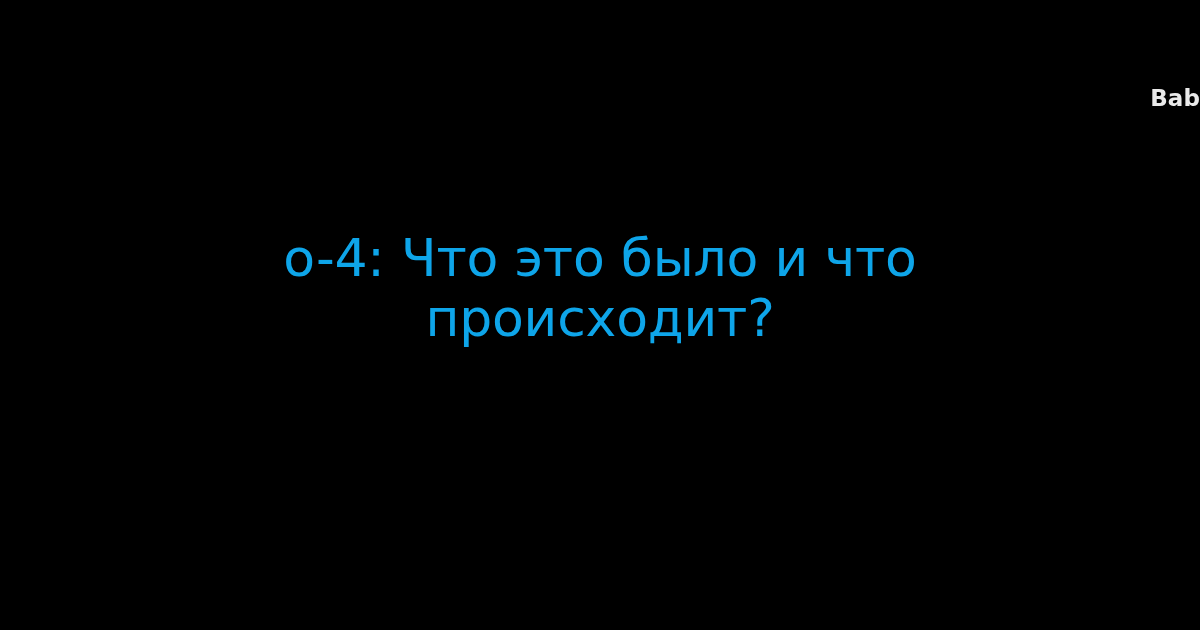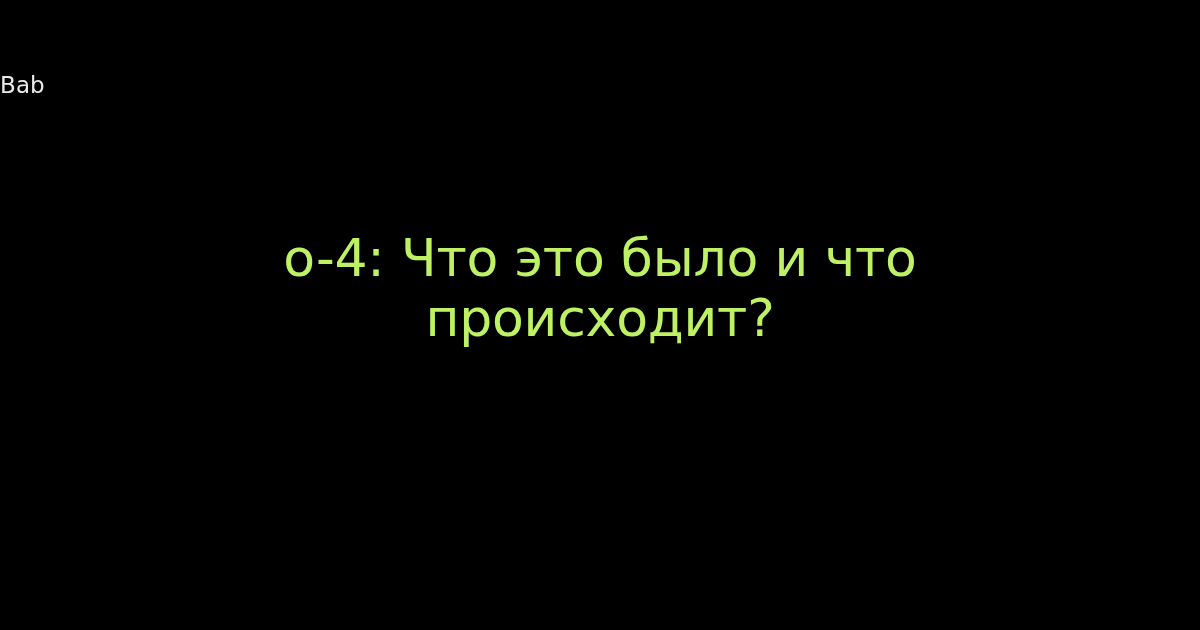--- a/index.html
+++ b/index.html
@@ -22,28 +22,28 @@
     width: 1200px;
     height: 630px;
     background: #000000;
     box-sizing: border-box;
     display: block;
   }
 
   
   .site-label {
     position: absolute;
-    top: 70px;
+    top: 83px;
     left: 0;
     width: 1200px;
-    text-align: left;
+    text-align: right;
     font-family: "DejaVu Sans", sans-serif;
     font-size: 23px;
     line-height: 30px;
-    font-weight: 400;
+    font-weight: 700;
     letter-spacing: 0.1px;
     color: #eaeaea;
     white-space: nowrap;
   }
 
   
   .headline-wrap {
     position: absolute;
     top: 228px;
     left: 0;
@@ -53,21 +53,21 @@
 
   .headline {
     width: 660px;
     margin: 0 auto;
     text-align: center;
     font-family: "DejaVu Sans", sans-serif;
     font-size: 52px;
     line-height: 60px;
     font-weight: 400;
     letter-spacing: -0.2px;
-    color: #bef264;
+    color: #0ea5e9;
     word-wrap: break-word;
   }
 </style>
 </head>
 <body>
 
 <div class="card">
 
   <div class="site-label">Bab</div>
 

